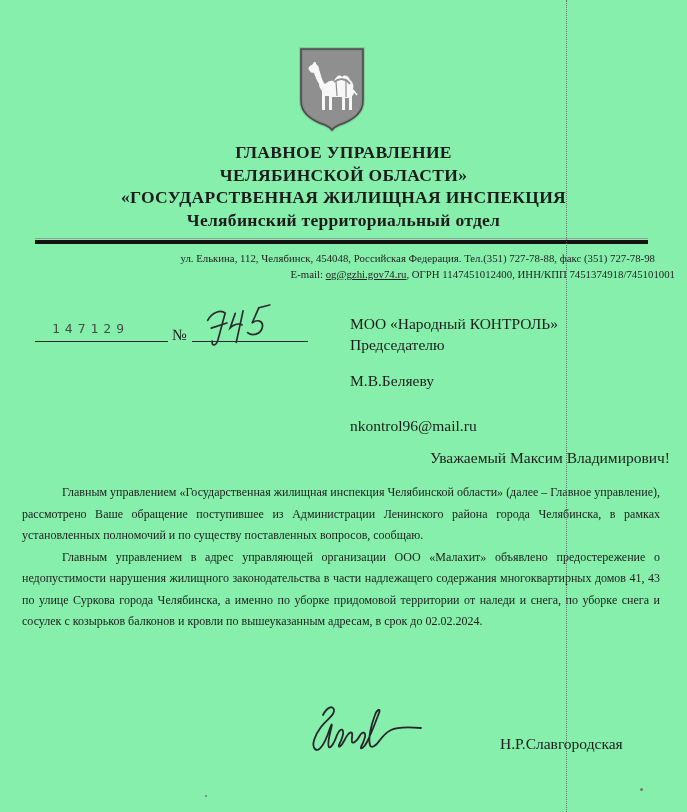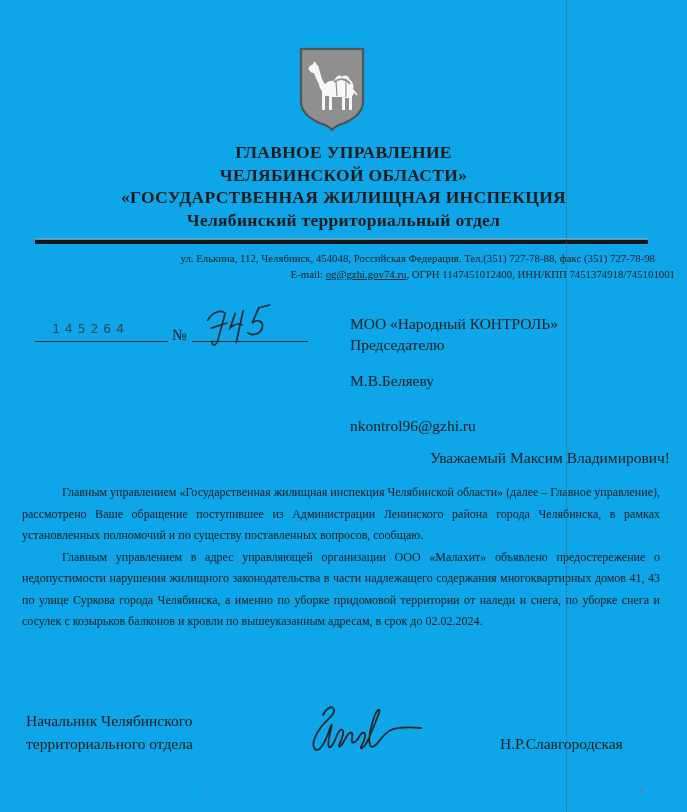--- a/index.html
+++ b/index.html
@@ -3,21 +3,21 @@
 <meta charset="utf-8">
 <style>
   html,body{margin:0;padding:0;}
   body{
     width:687px;height:812px;
     background:#ffffff;
     font-family:"Liberation Serif", serif;
     color:#1c1c1c;
     overflow:hidden;
   }
-  .page{position:relative;width:687px;height:812px;background:#0ea5e9;}
+  .page{position:relative;width:687px;height:812px;background:#86efac;}
 
   
   .emblem{position:absolute;left:296px;top:44px;width:72px;height:88px;}
 
   
   .org-title{position:absolute;left:0;top:141px;width:687px;text-align:center;
     font-weight:bold;font-size:17.5px;line-height:22.5px;letter-spacing:.3px;}
 
   
   .rule{position:absolute;left:35px;top:240px;width:613px;height:4px;background:#141414;}
@@ -88,52 +88,48 @@
     <div>«ГОСУДАРСТВЕННАЯ ЖИЛИЩНАЯ ИНСПЕКЦИЯ</div>
     <div>Челябинский территориальный отдел</div>
   </div>
 
   <div class="rule"></div>
 
   <div class="contact1">ул. Елькина, 112, Челябинск, 454048, Российская Федерация. Тел.(351) 727-78-88, факс (351) 727-78-98</div>
   <div class="contact2"><span>E-mail: </span><span class="email-underline">og@gzhi.gov74.ru</span><span>, ОГРН 1147451012400, ИНН/КПП 7451374918/745101001</span></div>
 
   <div class="date-underline"></div>
-  <div class="date-stamp">145264</div>
+  <div class="date-stamp">147129</div>
   <div class="number-sign">№</div>
   <div class="number-underline"></div>
   <svg class="handwritten-number" viewBox="0 0 90 48" xmlns="http://www.w3.org/2000/svg">
     <g stroke="#2b2b30" stroke-width="1.7" fill="none" stroke-linecap="round" transform="rotate(-4 45 24)">
       <path d="M12 18 C17 10 26 8 30 12 L21 38 C19 44 14 45 15 39"></path>
       <path d="M15 26 L31 22"></path>
       <path d="M40 13 L34 27 C38 24 43 23 46 25"></path>
       <path d="M48 11 L39 42"></path>
       <path d="M64 9 L56 24 C61 20 68 22 66 29 C64 36 55 37 51 33"></path>
       <path d="M64 9 L75 7"></path>
     </g>
   </svg>
 
   <div class="addressee">
     <div>МОО «Народный КОНТРОЛЬ»</div>
     <div>Председателю</div>
     <div class="gap-sm">М.В.Беляеву</div>
-    <div class="gap-lg">nkontrol96@gzhi.ru</div>
+    <div class="gap-lg">nkontrol96@mail.ru</div>
   </div>
 
   <div class="salutation">Уважаемый Максим Владимирович!</div>
 
   <div class="body-text">
     <p>Главным управлением «Государственная жилищная инспекция Челябинской области» (далее – Главное управление), рассмотрено Ваше обращение поступившее из Администрации Ленинского района города Челябинска, в рамках установленных полномочий и по существу поставленных вопросов, сообщаю.</p>
     <p>Главным управлением в адрес управляющей организации ООО «Малахит» объявлено предостережение о недопустимости нарушения жилищного законодательства в части надлежащего содержания многоквартирных домов 41, 43 по улице Суркова города Челябинска, а именно по уборке придомовой территории от наледи и снега, по уборке снега и сосулек с козырьков балконов и кровли по вышеуказанным адресам, в срок до 02.02.2024.</p>
   </div>
 
-  <div class="signer-position">
-    <div>Начальник Челябинского</div>
-    <div>территориального отдела</div>
-  </div>
   <svg class="signature-scribble" viewBox="0 0 150 64" xmlns="http://www.w3.org/2000/svg">
     <path d="M30 18 C34 10 40 8 41 13 C42 18 34 22 28 30 C22 38 18 48 22 52 C26 56 32 46 36 34
              C38 28 40 24 38 32 C36 40 34 48 36 50 C38 52 42 44 44 38 C46 33 49 31 50 34
              C51 37 48 44 46 48 C45 51 48 50 51 44 C54 38 57 34 59 36 C60 38 58 43 59 45
              C60 47 64 44 66 40 C68 36 71 34 72 37 C73 40 70 46 68 50 C67 53 71 51 74 45
              C78 37 83 24 86 16 C88 11 84 12 82 18 C78 28 75 42 77 48 C78 52 83 49 87 43
              C90 39 94 35 98 33 C104 30 116 30 128 31" stroke="#26262b" stroke-width="1.8" fill="none" stroke-linecap="round"></path>
   </svg>
   <div class="signer-name">Н.Р.Славгородская</div>
 

